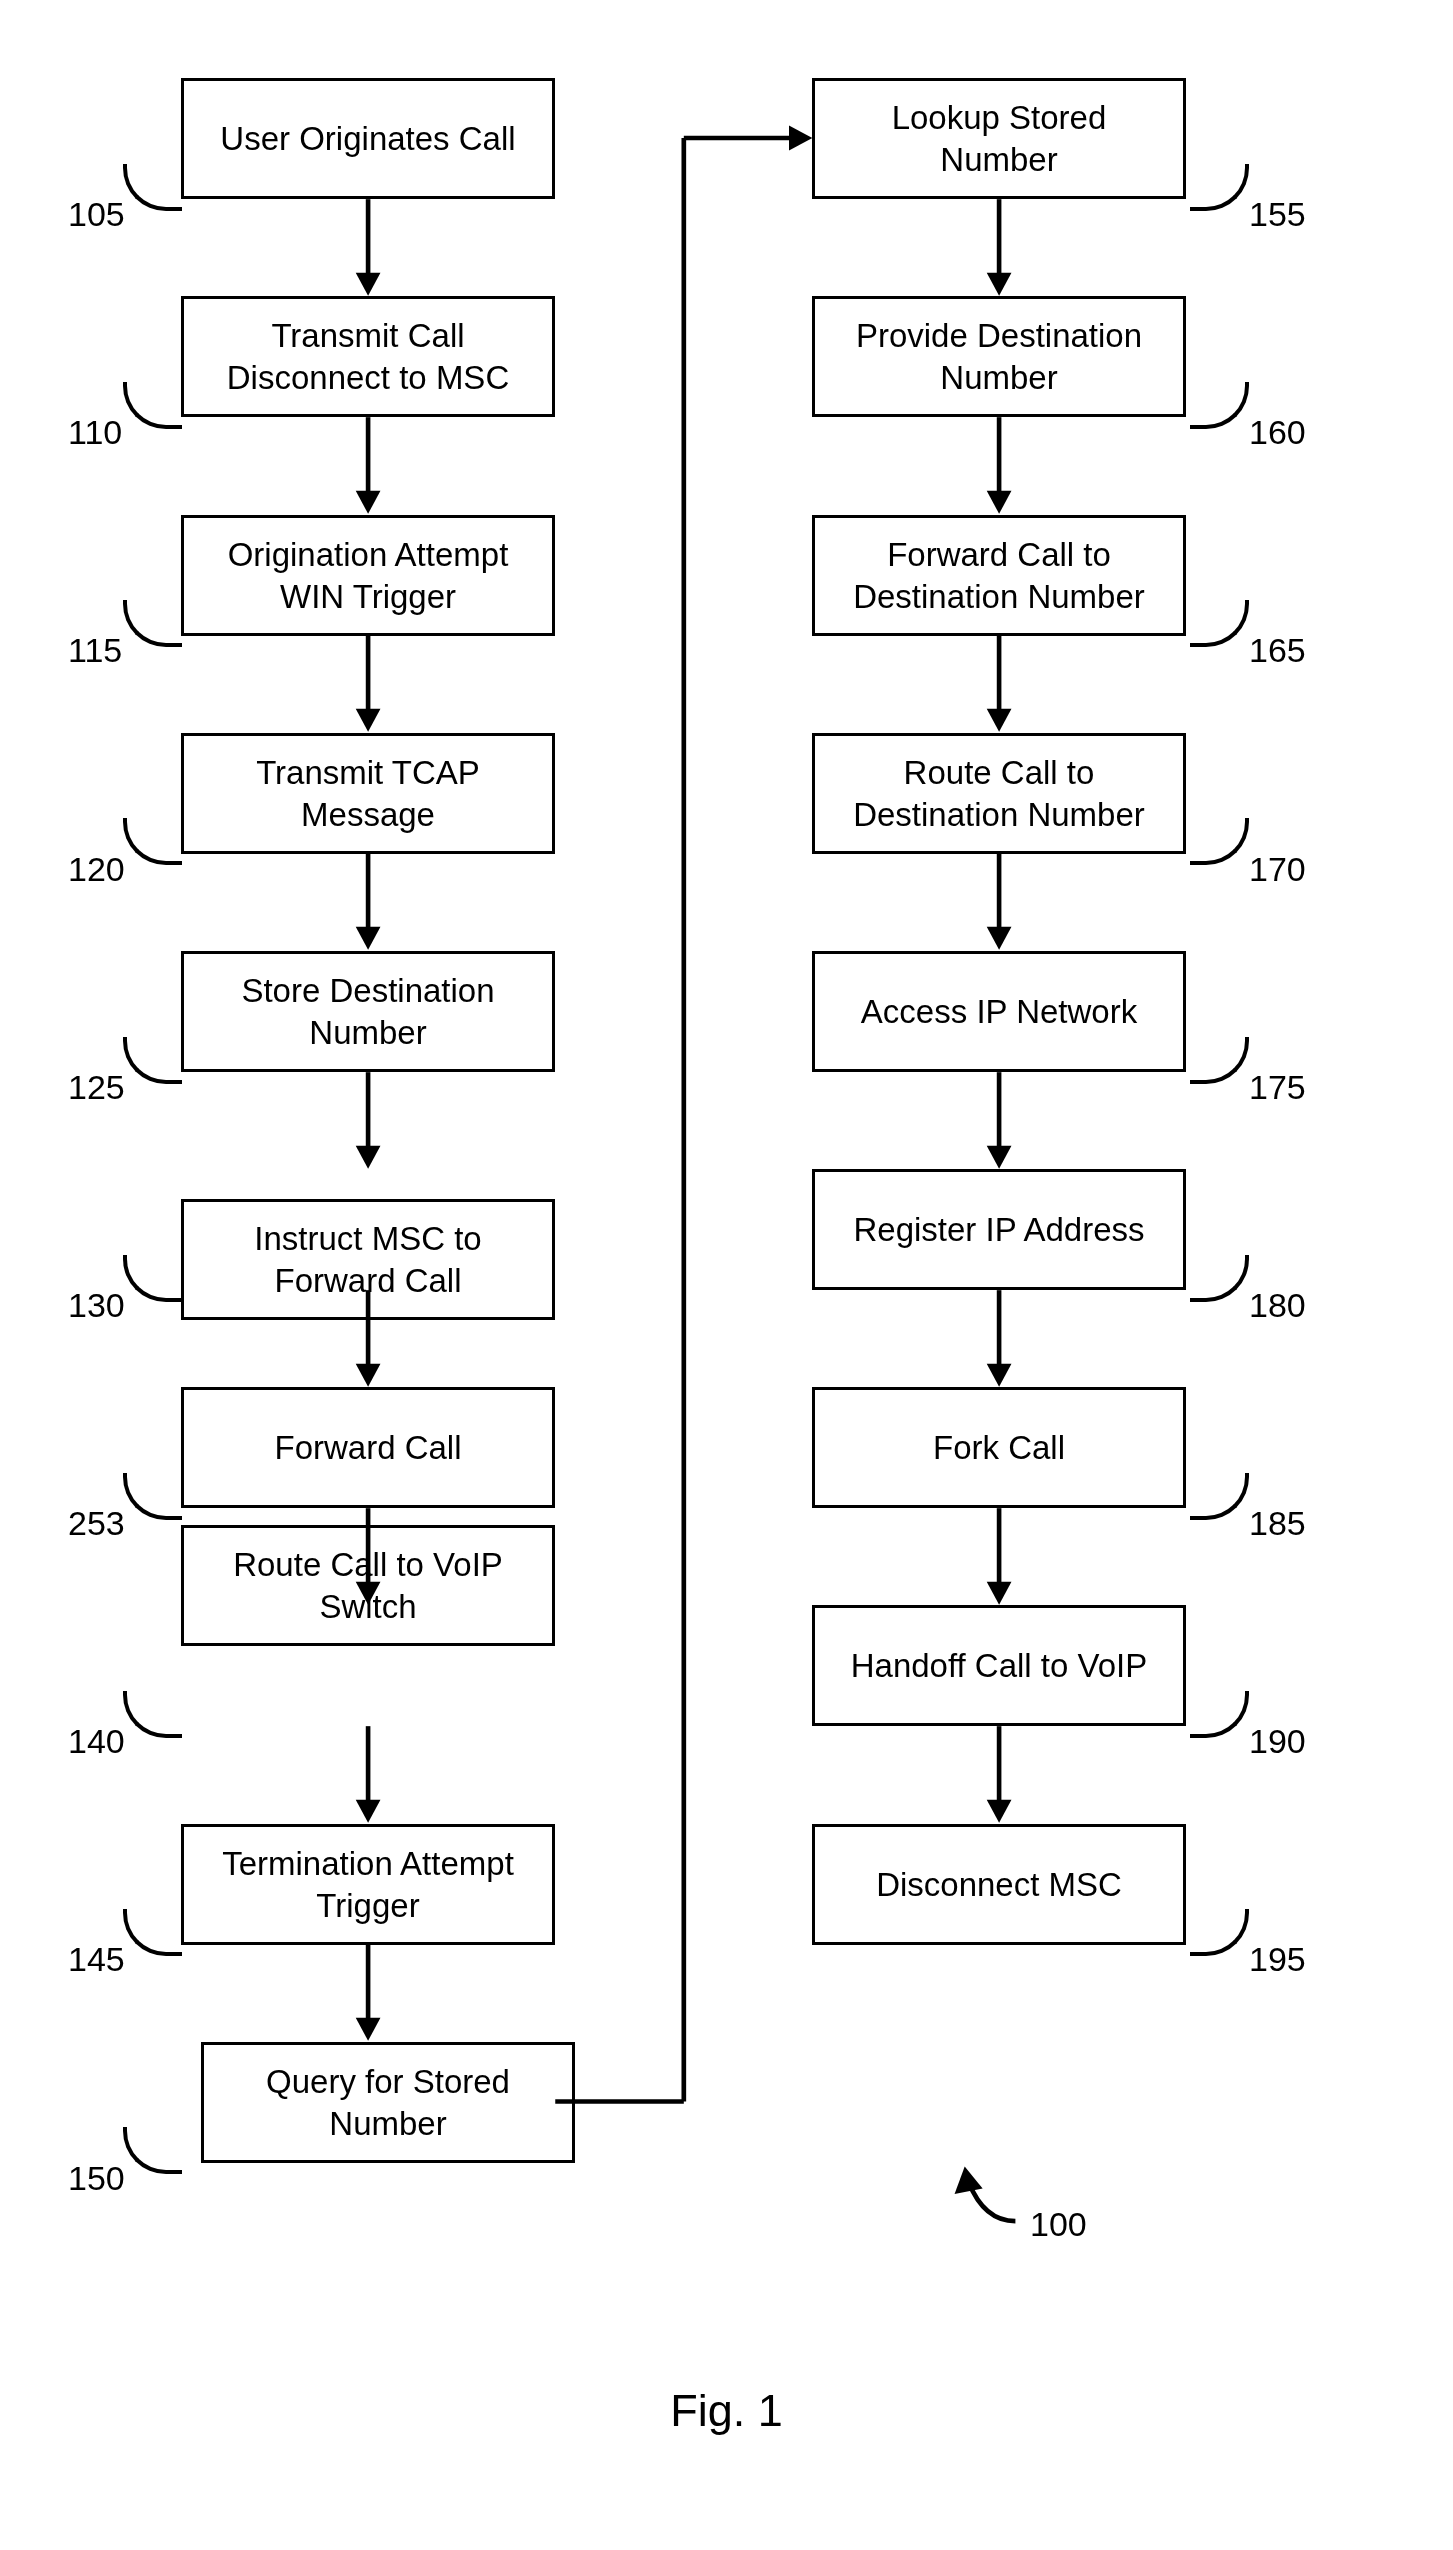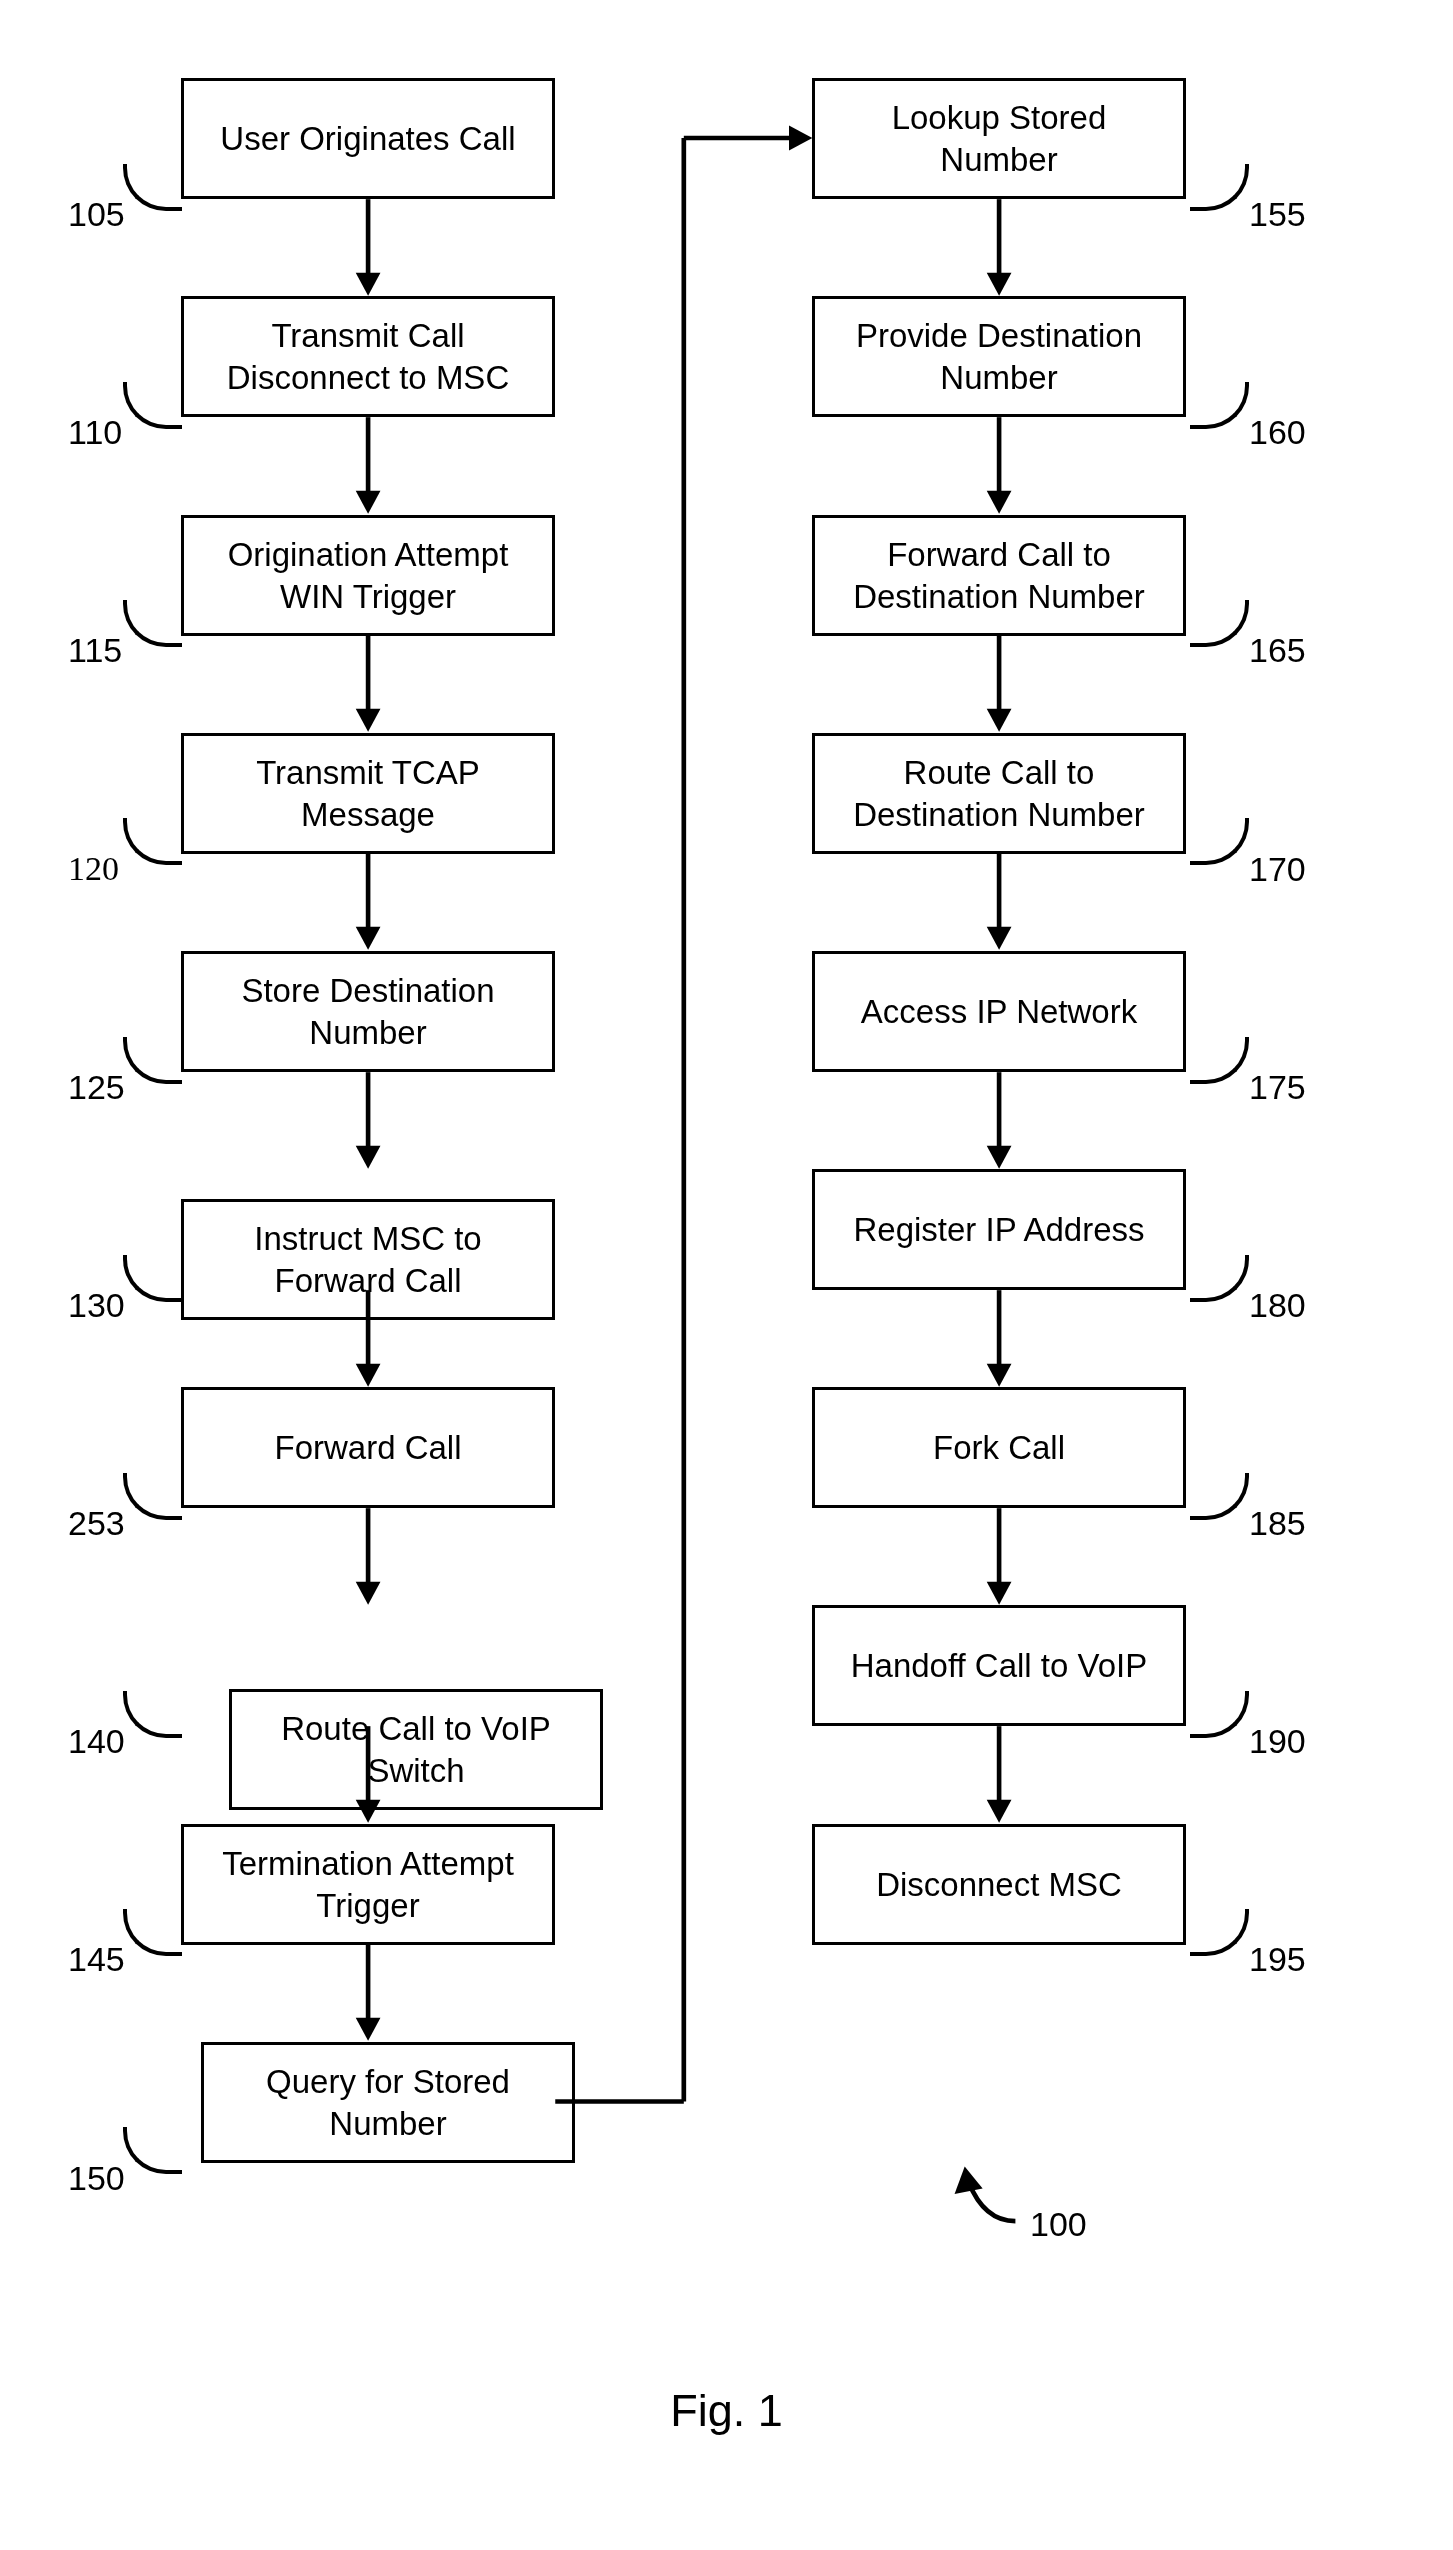--- a/index.html
+++ b/index.html
@@ -92,21 +92,21 @@
     </div>
   <div class="box" style="left:148px; top:904px;">
       <span>Store Destination Number</span>
     </div>
   <div class="box" style="left:148px; top:1122px;margin-top:30px;">
       <span>Instruct MSC to Forward Call</span>
     </div>
   <div class="box" style="left:148px; top:1340px;">
       <span>Forward Call</span>
     </div>
-  <div class="box" style="left:148px; top:1642px;margin-left:48px;">
+  <div class="box" style="left:148px; top:1478px;">
       <span>Route Call to VoIP Switch</span>
     </div>
   <div class="box" style="left:148px; top:1777px;">
       <span>Termination Attempt Trigger</span>
     </div>
   <div class="box" style="left:148px; top:1995px;margin-left:20px;">
       <span>Query for Stored Number</span>
     </div>
 
   <div class="box" style="left:779px; top:31px;">
@@ -140,21 +140,21 @@
   <div class="hook-left" style="left:90px; top:117px;"></div>
   <div class="ref" style="left:35px; top:148px;">105</div>
 
   <div class="hook-left" style="left:90px; top:335px;"></div>
   <div class="ref" style="left:35px; top:366px;">110</div>
 
   <div class="hook-left" style="left:90px; top:553px;"></div>
   <div class="ref" style="left:35px; top:584px;">115</div>
 
   <div class="hook-left" style="left:90px; top:771px;"></div>
-  <div class="ref" style="left:35px; top:803px;font-family:Liberation Serif, serif;">120</div>
+  <div class="ref" style="left:35px; top:803px;">120</div>
 
   <div class="hook-left" style="left:90px; top:990px;"></div>
   <div class="ref" style="left:35px; top:1021px;">125</div>
 
   <div class="hook-left" style="left:90px; top:1208px;"></div>
   <div class="ref" style="left:35px; top:1239px;">130</div>
 
   <div class="hook-left" style="left:90px; top:1426px;"></div>
   <div class="ref" style="left:35px; top:1457px;">253</div>
 

